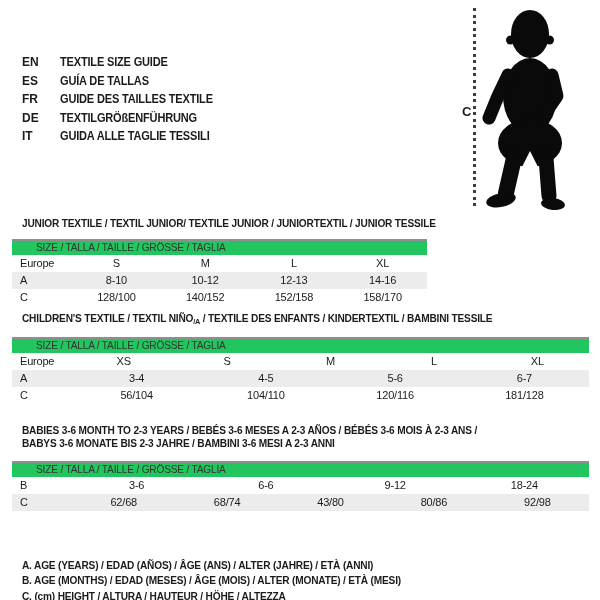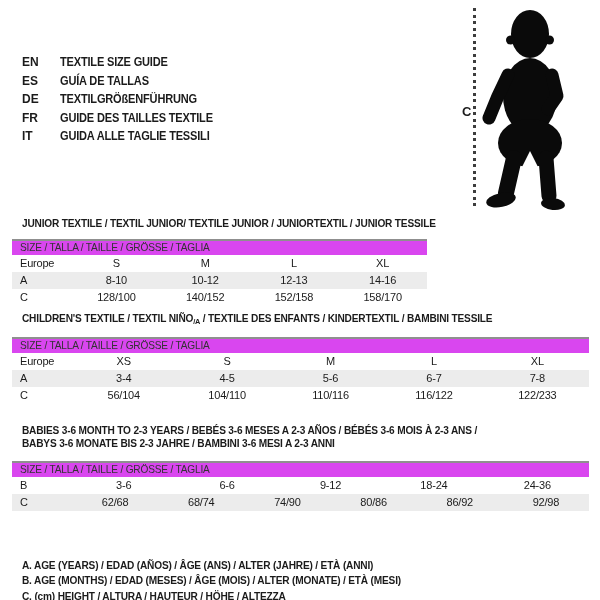--- a/index.html
+++ b/index.html
@@ -25,21 +25,21 @@
   .tbl-1{top:217px;width:415px;}
   .tbl-2{top:312px;width:577px;}
   .tbl-3{top:424px;width:577px;}
   .table-title{
     margin:0 0 0 10px;font-size:11px;font-weight:bold;line-height:13px;
     transform:scaleX(0.92);transform-origin:0 50%;white-space:nowrap;letter-spacing:-0.2px;
   }
   .table-title .sub{font-size:8px;vertical-align:-2px;}
   .size-bar{
     margin-top:9px;height:16px;box-sizing:border-box;border-top:2px solid #8f8f8f;
-    background:#d946ef;padding-left:8px;font-size:11px;line-height:13px;color:#333333;
+    background:#22c55e;padding-left:24px;font-size:11px;line-height:13px;color:#333333;
   }
   .tbl-3 .size-bar{margin-top:11px;}
   .t-row{display:flex;height:17px;line-height:17px;font-size:11px;letter-spacing:-0.2px;}
   .t-row.shaded{background:#ececec;}
   .t-row .c0{width:60px;flex:none;padding-left:8px;box-sizing:border-box;text-align:left;}
   .t-row .c{flex:1;text-align:center;}
   
   .legend{position:absolute;left:22px;top:558px;}
   .legend-line{font-size:11px;font-weight:bold;line-height:15.3px;
     transform:scaleX(0.92);transform-origin:0 50%;white-space:nowrap;letter-spacing:-0.2px;}
@@ -52,26 +52,26 @@
   <div class="lang-list">
     <div class="lang-row">
       <span class="lang-code">EN</span>
       <span class="cond">TEXTILE SIZE GUIDE</span>
     </div>
     <div class="lang-row">
       <span class="lang-code">ES</span>
       <span class="cond">GUÍA DE TALLAS</span>
     </div>
     <div class="lang-row">
+      <span class="lang-code">FR</span>
+      <span class="cond">GUIDE DES TAILLES TEXTILE</span>
+    </div>
+    <div class="lang-row">
       <span class="lang-code">DE</span>
       <span class="cond">TEXTILGRÖßENFÜHRUNG</span>
-    </div>
-    <div class="lang-row">
-      <span class="lang-code">FR</span>
-      <span class="cond">GUIDE DES TAILLES TEXTILE</span>
     </div>
     <div class="lang-row">
       <span class="lang-code">IT</span>
       <span class="cond">GUIDA ALLE TAGLIE TESSILI</span>
     </div>
   </div>
 
   <div class="figure-area">
     <span class="c-label">C</span>
     <div class="dotted-line"></div>
@@ -137,53 +137,49 @@
       <span class="c">M</span>
       <span class="c">L</span>
       <span class="c">XL</span>
     </div>
     <div class="t-row shaded">
       <span class="c0">A</span>
       <span class="c">3-4</span>
       <span class="c">4-5</span>
       <span class="c">5-6</span>
       <span class="c">6-7</span>
-      <span class="c">7-8</span>
     </div>
     <div class="t-row">
       <span class="c0">C</span>
       <span class="c">56/104</span>
       <span class="c">104/110</span>
-      <span class="c">110/116</span>
-      <span class="c">116/122</span>
-      <span class="c">122/233</span>
+      <span class="c">120/116</span>
+      <span class="c">181/128</span>
     </div>
   </section>
 
   <section class="size-table tbl-3">
     <h2 class="table-title">BABIES 3-6 MONTH TO 2-3 YEARS / BEBÉS 3-6 MESES A 2-3 AÑOS / BÉBÉS 3-6 MOIS À 2-3 ANS /</h2>
     <h2 class="table-title">BABYS 3-6 MONATE BIS 2-3 JAHRE / BAMBINI 3-6 MESI A 2-3 ANNI</h2>
     <div class="size-bar">
       <span class="cond">SIZE / TALLA / TAILLE / GRÖSSE / TAGLIA</span>
     </div>
     <div class="t-row">
       <span class="c0">B</span>
       <span class="c">3-6</span>
       <span class="c">6-6</span>
       <span class="c">9-12</span>
       <span class="c">18-24</span>
-      <span class="c">24-36</span>
     </div>
     <div class="t-row shaded">
       <span class="c0">C</span>
       <span class="c">62/68</span>
       <span class="c">68/74</span>
-      <span class="c">74/90</span>
+      <span class="c">43/80</span>
       <span class="c">80/86</span>
-      <span class="c">86/92</span>
       <span class="c">92/98</span>
     </div>
   </section>
 
   <footer class="legend">
     <div class="legend-line">A. AGE (YEARS) / EDAD (AÑOS) / ÂGE (ANS) / ALTER (JAHRE) / ETÀ (ANNI)</div>
     <div class="legend-line">B. AGE (MONTHS) / EDAD (MESES) / ÂGE (MOIS) / ALTER (MONATE) / ETÀ (MESI)</div>
     <div class="legend-line">C. (cm) HEIGHT / ALTURA / HAUTEUR / HÖHE / ALTEZZA</div>
   </footer>
 

